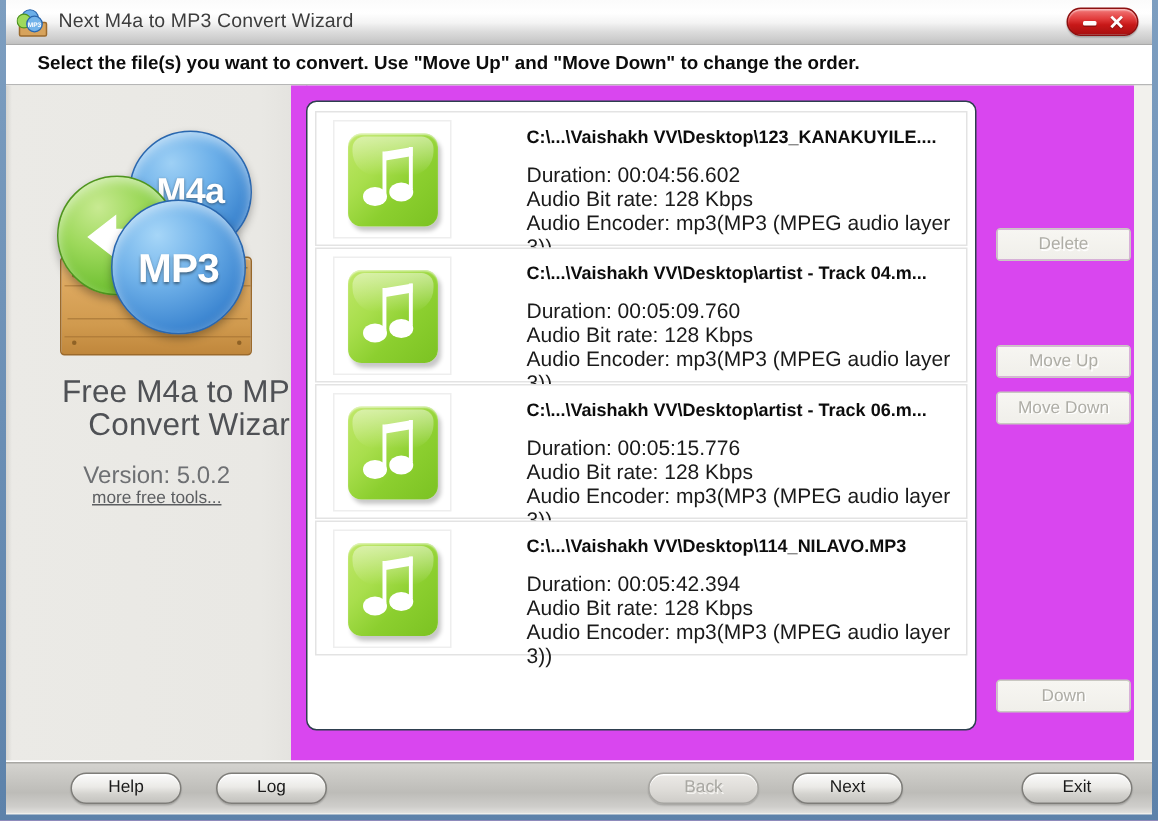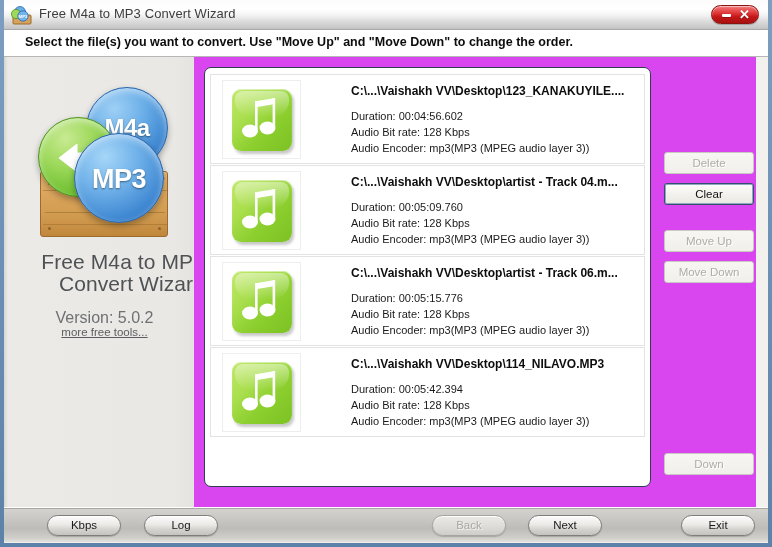--- a/index.html
+++ b/index.html
@@ -238,21 +238,21 @@
     background: linear-gradient(to bottom, rgba(255,255,255,.45), rgba(255,255,255,0));
   }
   .note-icon svg { position: absolute; left: 9px; top: 8px; }
   .file-name {
     position: absolute; left: 140px; top: 9px;
     font-size: 12px; font-weight: bold; color: #0d0d0d;
     white-space: nowrap;
   }
   .file-meta {
     position: absolute; left: 140px; top: 33px;
-    font-size: 11px; color: #1a1a1a;
+    font-size: 14px; color: #1a1a1a;
     line-height: 16px;
   }
 
   
   .side-btn {
     position: absolute;
     width: 90px; height: 22px;
     font-size: 11.5px;
     font-family: "Liberation Sans", sans-serif;
     text-align: center;
@@ -315,21 +315,21 @@
       <div class="titlebar">
         <span class="titlebar-icon">
           <svg width="22" height="22" viewBox="0 0 22 22">
             <rect x="2" y="11" width="18" height="9" rx="1" fill="#d7a35c" stroke="#9b6a2c" stroke-width="1"></rect>
             <circle cx="9" cy="8" r="5.5" fill="#6aaee8" stroke="#2a66ad" stroke-width=".8"></circle>
             <circle cx="5" cy="10" r="4.6" fill="#9ed95c" stroke="#4e9320" stroke-width=".8"></circle>
             <circle cx="12" cy="12" r="5.2" fill="#72b3ea" stroke="#2a66ad" stroke-width=".8"></circle>
             <text x="12" y="14.2" font-size="4.4" fill="#ffffff" text-anchor="middle" font-family="Liberation Sans, sans-serif" font-weight="bold">MP3</text>
           </svg>
         </span>
-        <span class="titlebar-text">Free M4a to MP3 Convert Wizard</span>
+        <span class="titlebar-text">Next M4a to MP3 Convert Wizard</span>
         <div class="close-btn">
           <span class="dash"></span>
           <span class="ex">✕</span>
         </div>
       </div>
 
       <div class="instruction">
         <span>Select the file(s) you want to convert. Use "Move Up" and "Move Down" to change the order.</span>
       </div>
 
@@ -459,39 +459,36 @@
                   <div>Audio Encoder: mp3(MP3 (MPEG audio layer 3))</div>
                 </div>
               </div>
 
             </div>
           </div>
 
           <div class="side-btn disabled" style="left:470px; top:95px;">
             <span>Delete</span>
           </div>
-          <div class="side-btn focused" style="left:470px; top:126px;">
-            <span>Clear</span>
-          </div>
           <div class="side-btn disabled" style="left:470px; top:173px;">
             <span>Move Up</span>
           </div>
           <div class="side-btn disabled" style="left:470px; top:204px;">
             <span>Move Down</span>
           </div>
           <div class="side-btn disabled" style="left:470px; top:396px;">
             <span>Down</span>
           </div>
 
         </div>
       </div>
 
       <div class="bottombar">
         <div class="pill" style="left:43px;">
-          <span>Kbps</span>
+          <span>Help</span>
         </div>
         <div class="pill" style="left:140px;">
           <span>Log</span>
         </div>
         <div class="pill disabled" style="left:428px;">
           <span>Back</span>
         </div>
         <div class="pill" style="left:524px;">
           <span>Next</span>
         </div>

